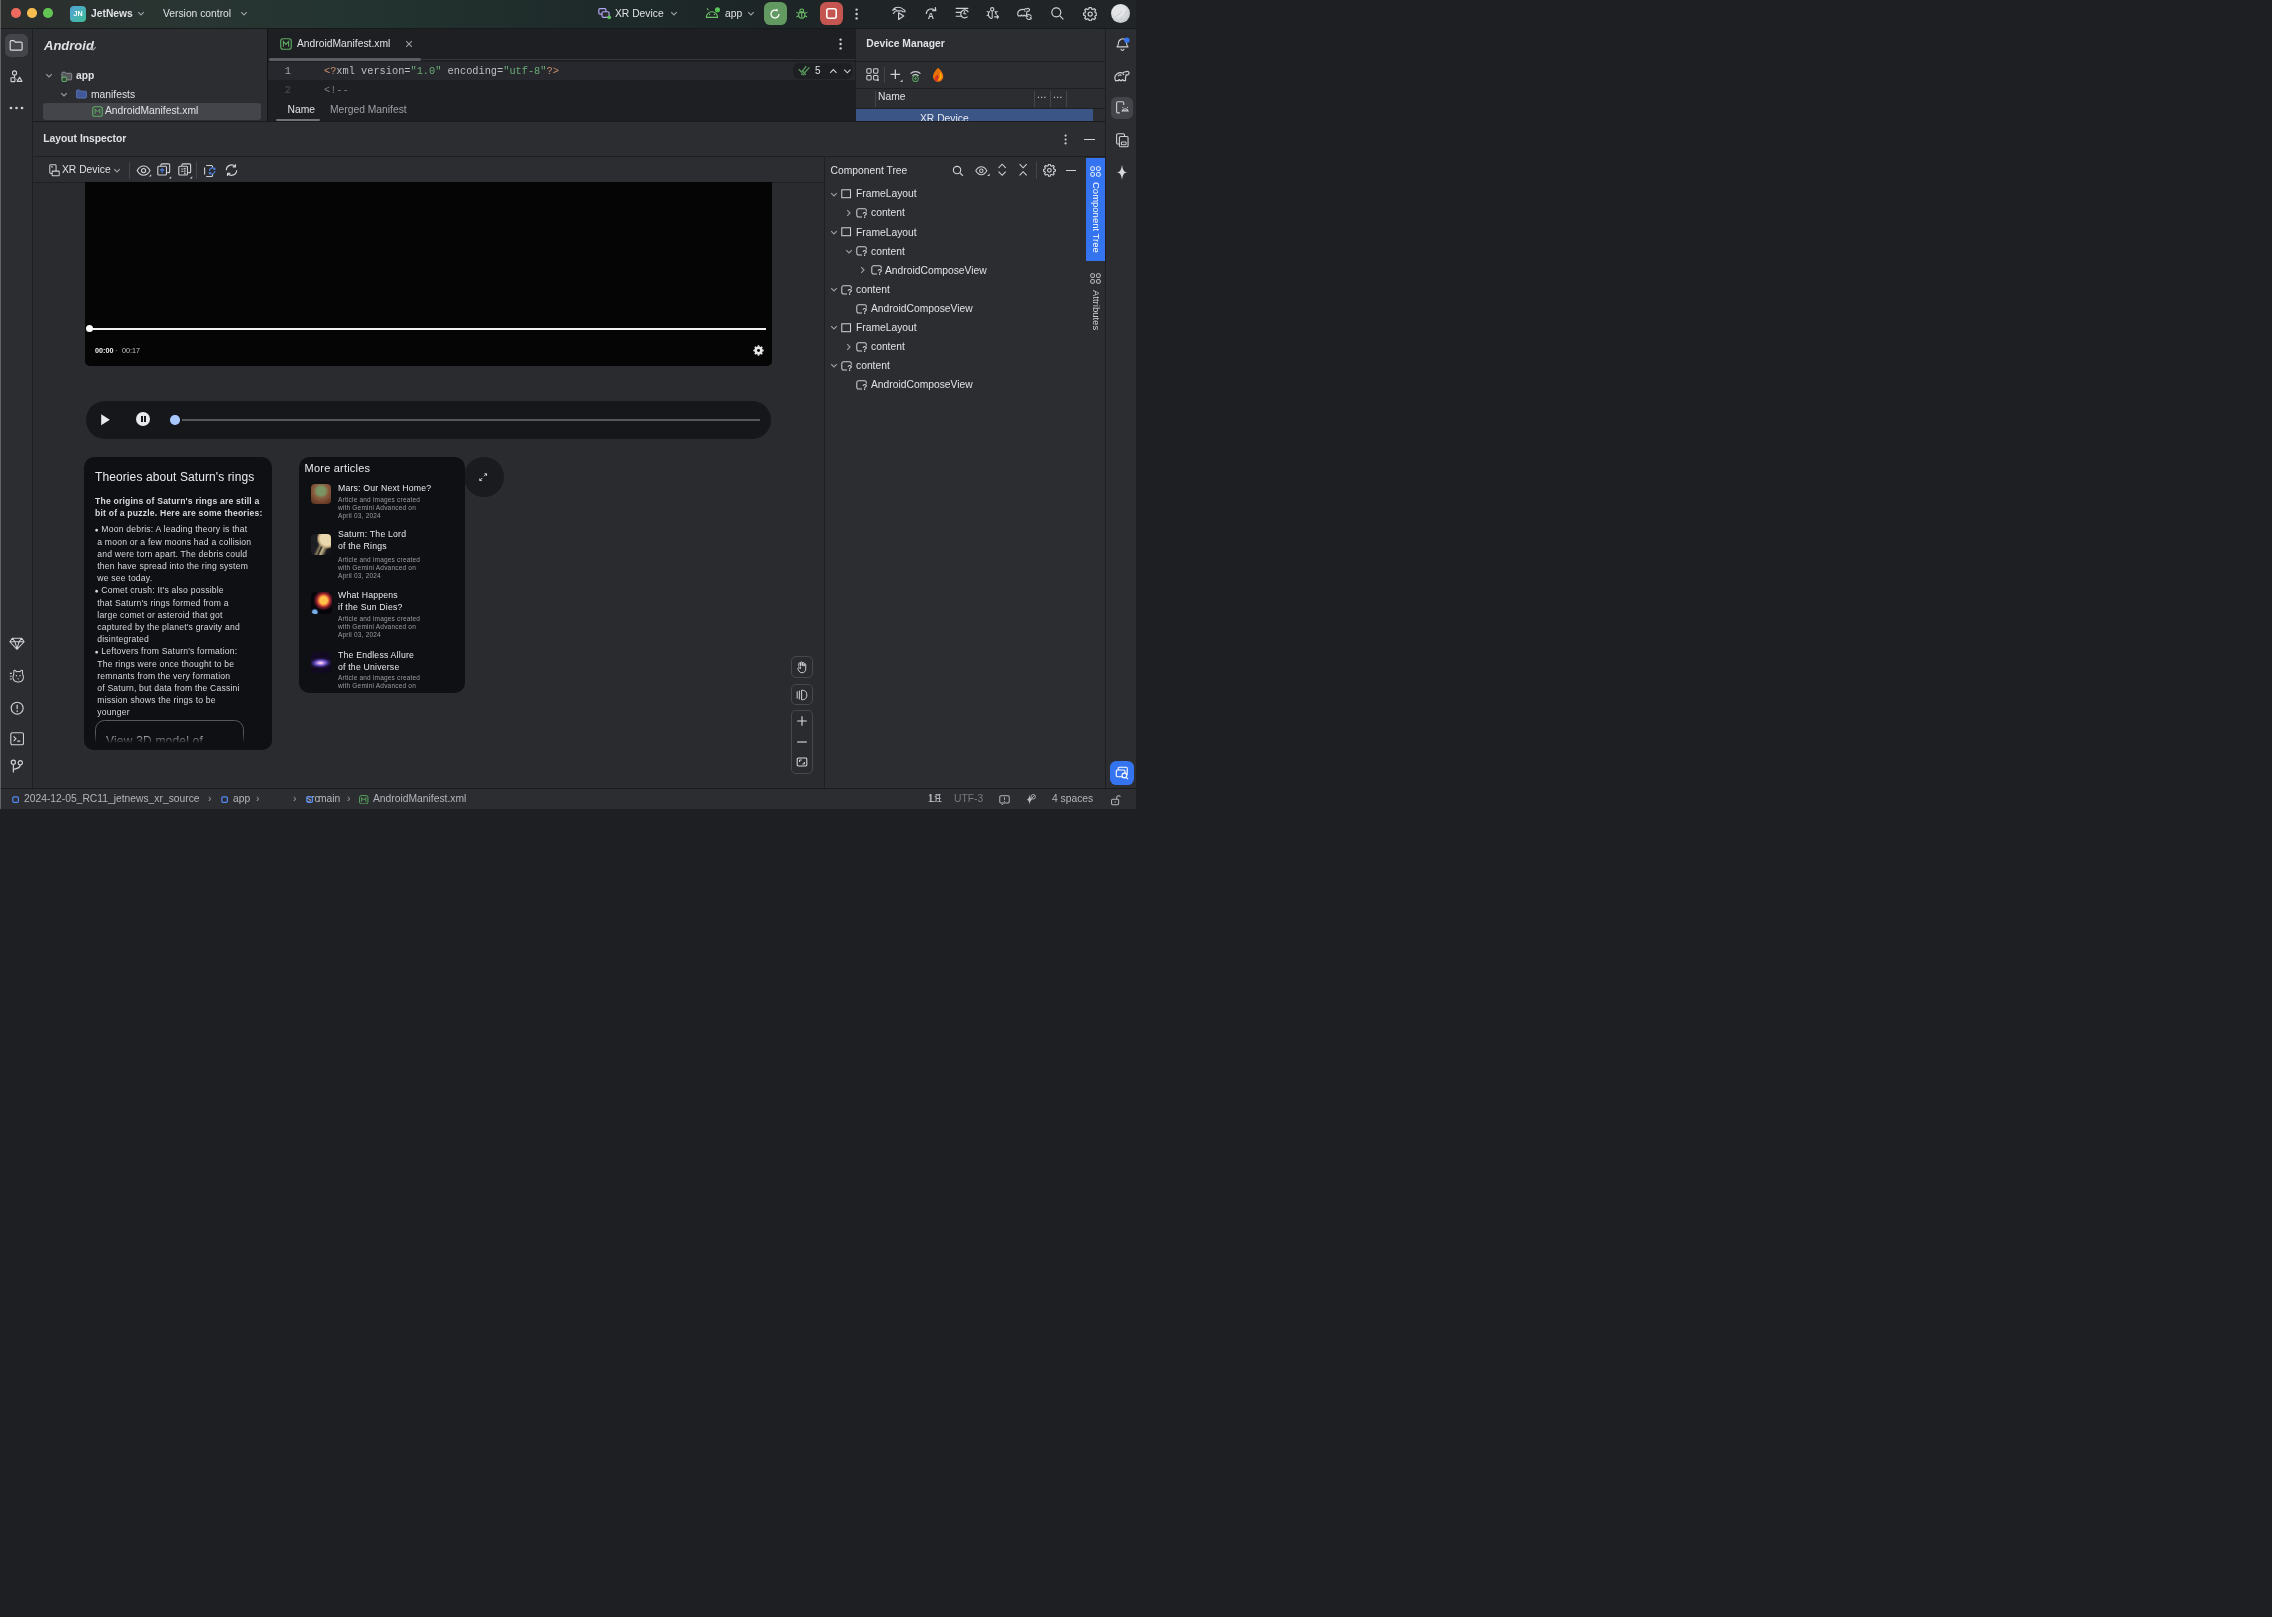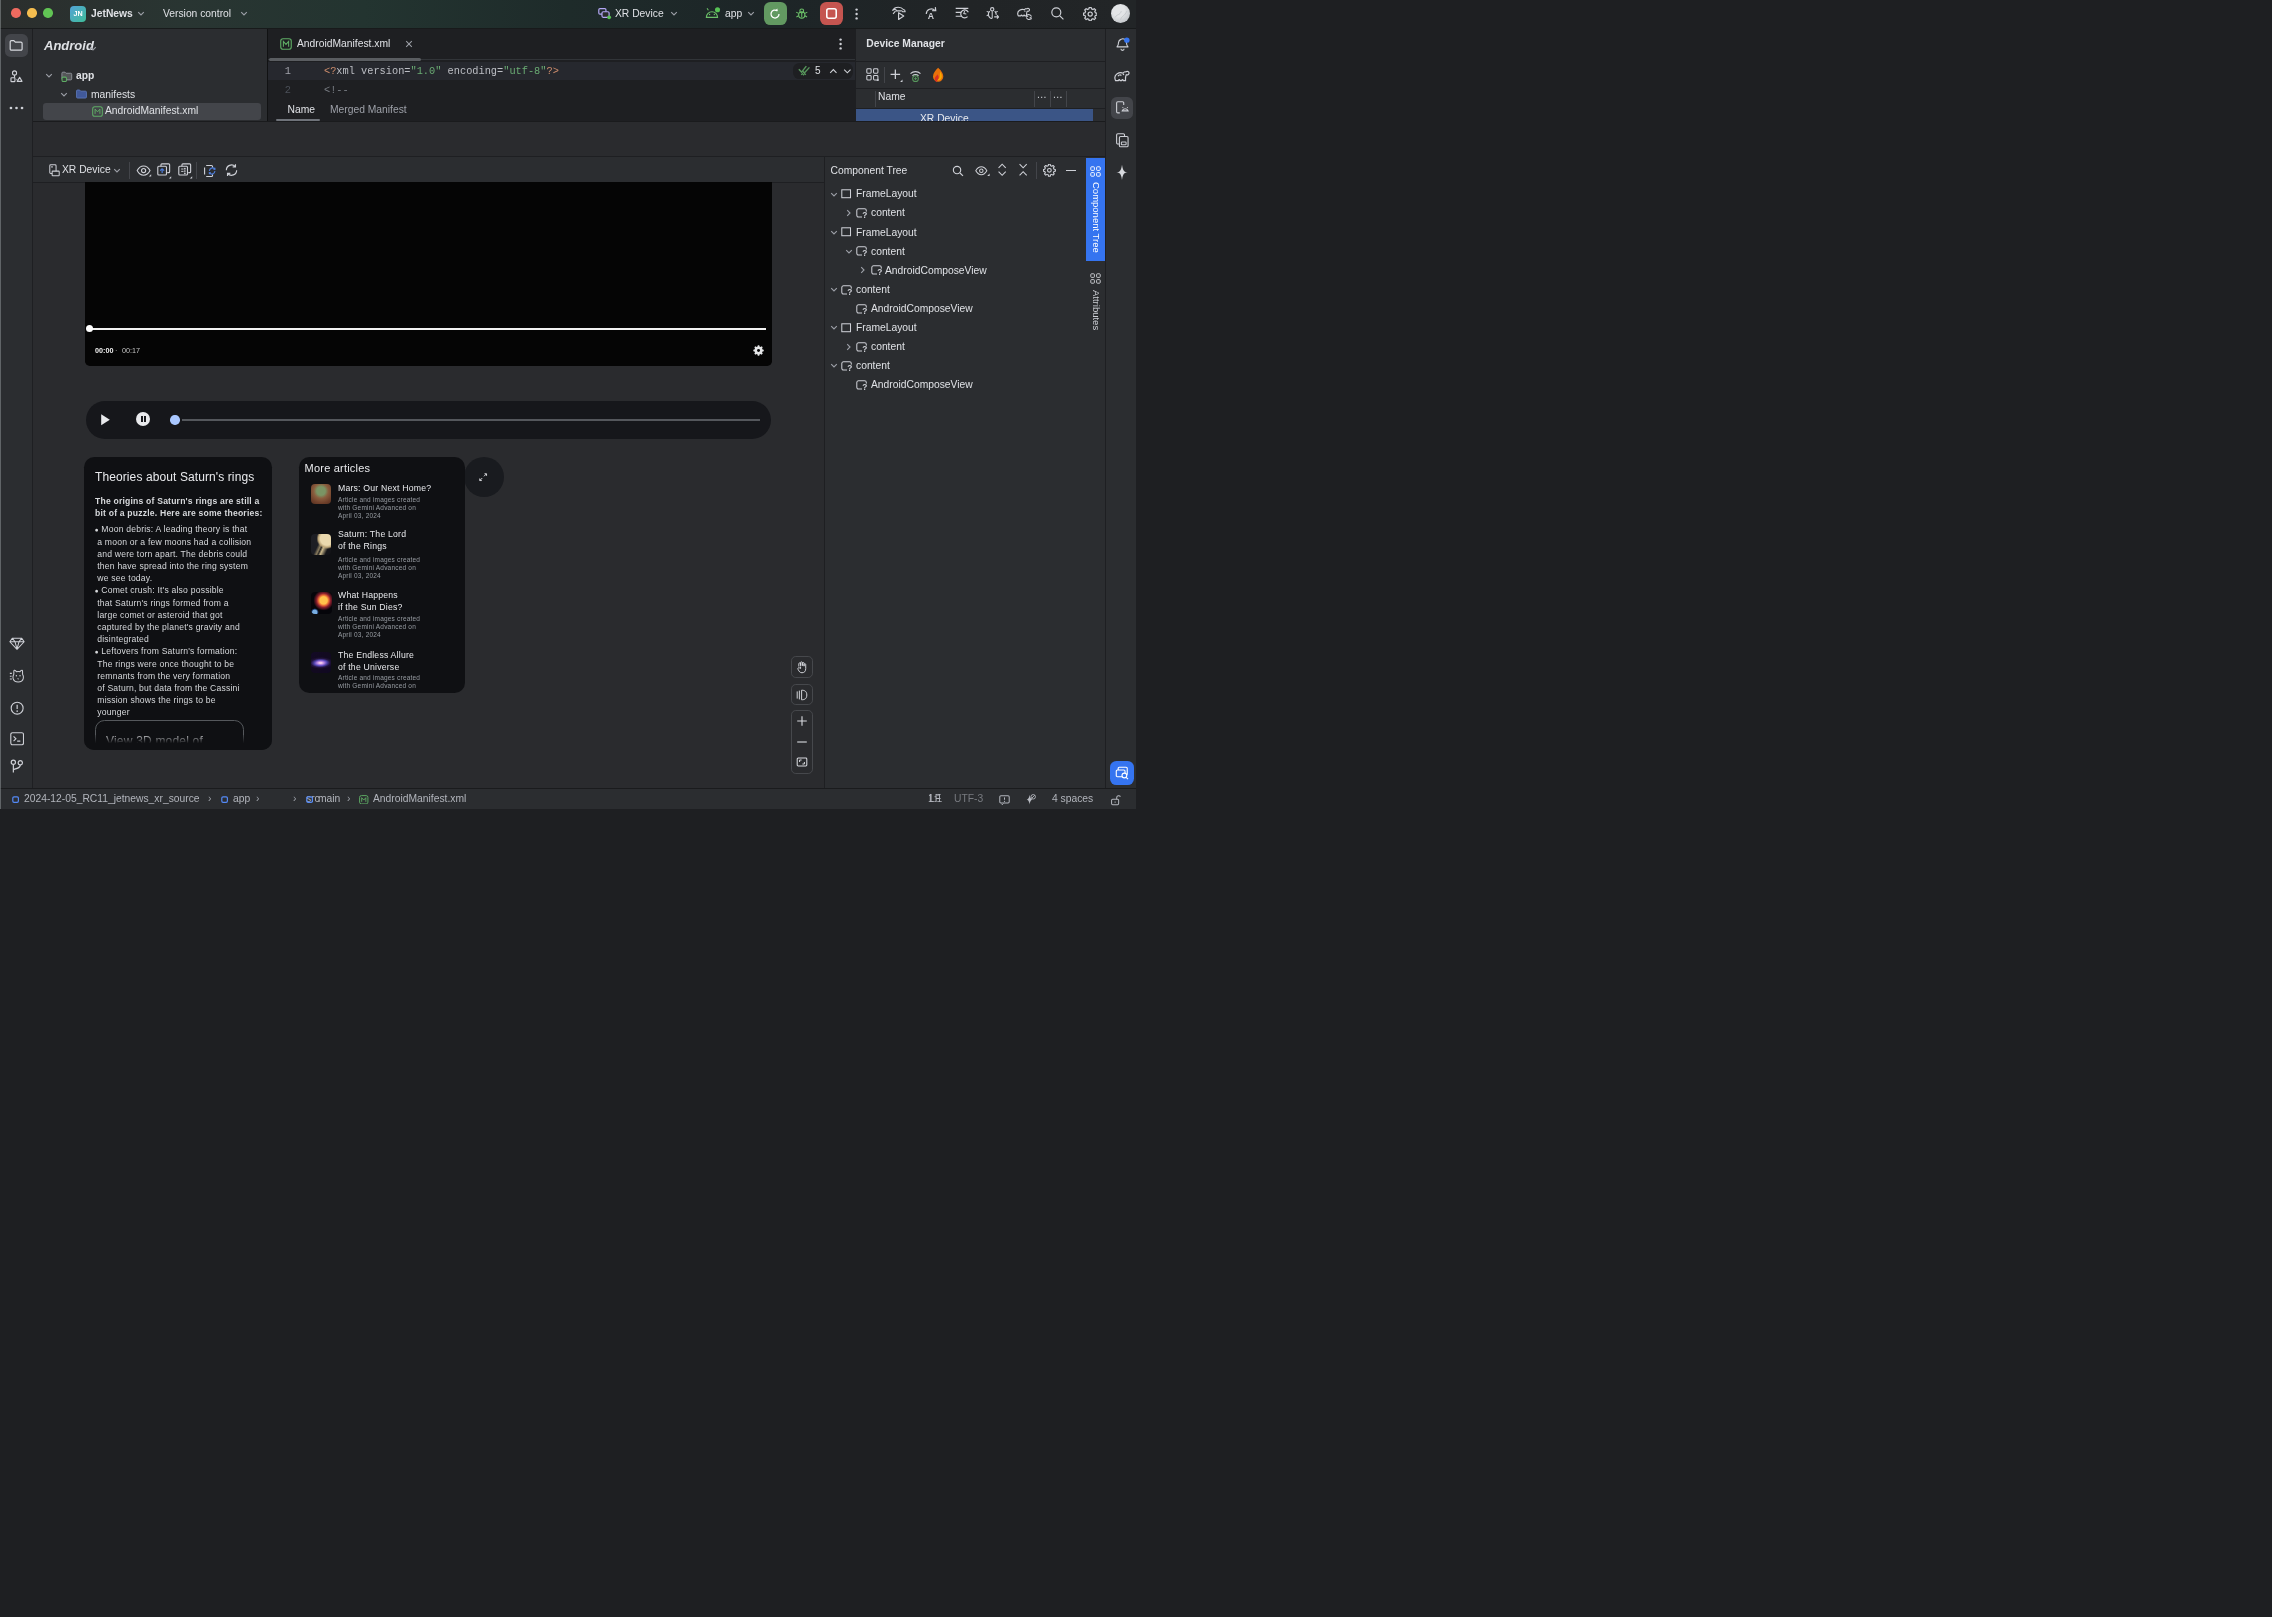--- a/index.html
+++ b/index.html
@@ -320,20 +320,29 @@
     <div class="abs" style="left:210px;top:64px;width:0.8px;height:16px;background:#43454a;"></div>
     <span class="abs" style="left:181px;top:62px;color:#ced0d6;font-size:10.3px;letter-spacing:0.4px;">...</span>
     <span class="abs" style="left:197px;top:62px;color:#ced0d6;font-size:10.3px;letter-spacing:0.4px;">...</span>
     <div class="abs" style="left:0;top:81px;width:250px;height:0.8px;background:#1e1f22;"></div>
 
     <div class="abs" style="left:0;top:82px;width:237px;height:12px;background:#3b5586;"></div>
     <span class="abs" style="left:64px;top:86px;color:#e8eaee;font-size:10.3px;">XR Device</span>
   </div>
 
   <div id="inspector" class="abs">
+    <div id="li-title">
+        <span style="position:absolute;left:10.3px;top:11px;color:#dfe1e5;font-weight:bold;font-size:10.3px;">Layout Inspector</span>
+      <svg class="abs" style="left:1031px;top:12px;" width="3.2" height="11" viewBox="0 0 4 14">
+        <circle cx="2" cy="2" r="1.4" fill="#ced0d6"></circle>
+          <circle cx="2" cy="7" r="1.4" fill="#ced0d6"></circle>
+          <circle cx="2" cy="12" r="1.4" fill="#ced0d6"></circle>
+      </svg>
+      <div class="abs" style="left:1051px;top:16.7px;width:11px;height:1.2px;background:#ced0d6;"></div>
+    </div>
     <div id="li-toolbar">
       <svg class="abs" style="left:15.5px;top:7.2px;" width="11" height="12.7" viewBox="0 0 14 16">
         <rect x="1" y="1" width="8" height="11" rx="1.2" fill="none" stroke="#ced0d6" stroke-width="1.3"></rect>
         <rect x="4" y="9" width="9" height="6" rx="0.8" fill="#2b2d30" stroke="#ced0d6" stroke-width="1.3"></rect>
         <rect x="2.8" y="2.8" width="2" height="1.6" fill="#ced0d6"></rect>
       </svg>
       <span class="abs" style="left:29px;top:7.2px;color:#dfe1e5;font-size:10.3px;">XR Device</span>
       <svg class="abs" style="left:80px;top:11px;" width="8" height="5.6" viewBox="0 0 10 7">
           <path d="M1.5 1.5 L5 5 L8.5 1.5" stroke="#9da0a8" stroke-width="1.4" fill="none"></path>
         </svg>

